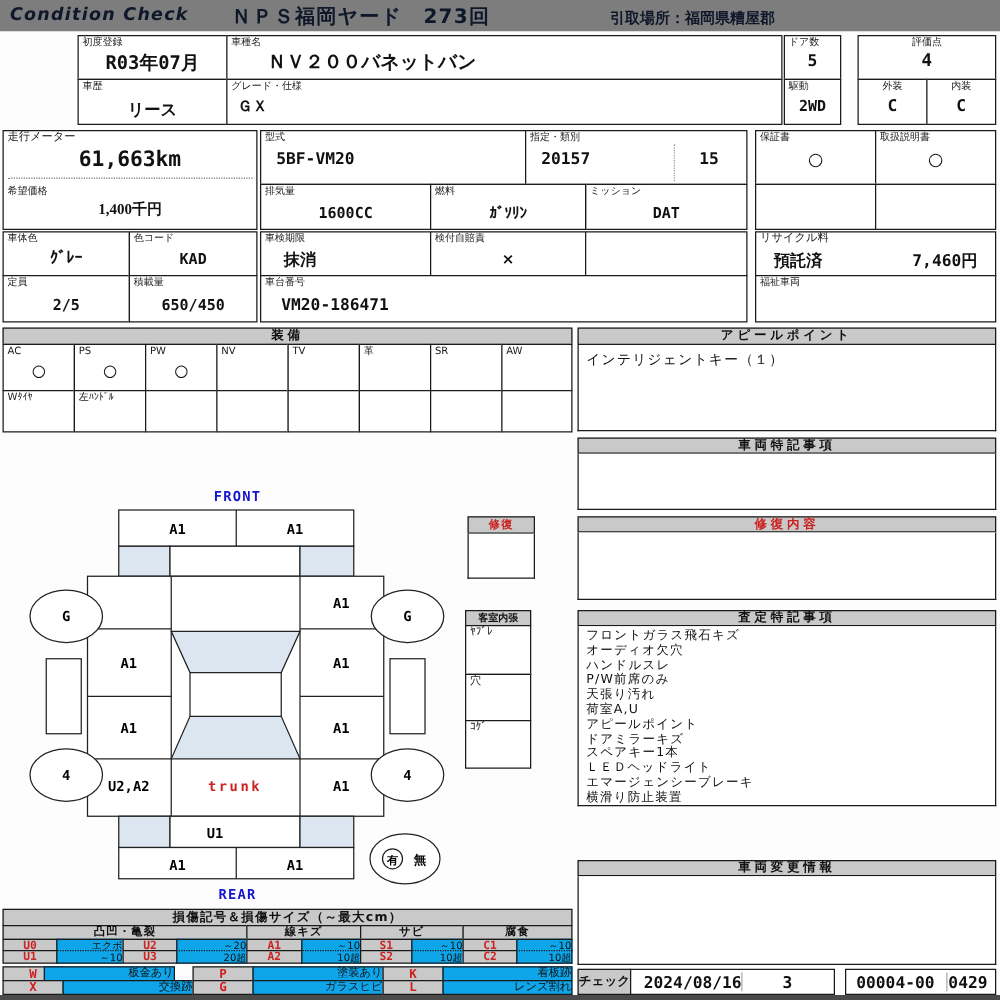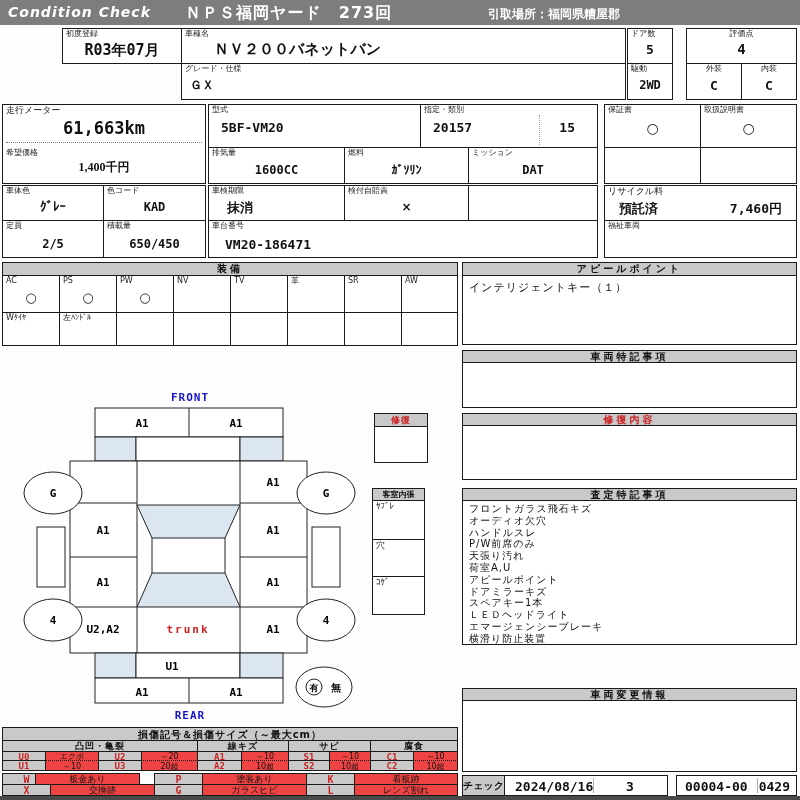--- a/index.html
+++ b/index.html
@@ -8,42 +8,46 @@
   .abs{position:absolute}
   .cell{position:absolute;border:1px solid #1a1a1a;background:#fff;box-sizing:border-box}
   .lbl{position:absolute;top:1px;left:3px;font-size:8px;color:#1a1a1a;white-space:nowrap;line-height:1.1}
   .val{position:absolute;left:0;right:0;text-align:center;font-weight:bold;white-space:nowrap;
        font-family:"DejaVu Sans Mono","Liberation Mono",monospace}
   .jval{position:absolute;left:0;right:0;text-align:center;font-weight:bold;white-space:nowrap}
   .hdr{position:absolute;background:#c9c9c9;border:1px solid #1a1a1a;box-sizing:border-box;
        text-align:center;font-weight:bold;font-size:10px;line-height:12px;letter-spacing:3px;white-space:nowrap}
   .pbody{position:absolute;background:#fff;border:1px solid #1a1a1a;border-top:none;box-sizing:border-box}
   .red{color:#c22}
-  .topbar{position:absolute;left:0;top:0;width:800px;height:25px;background:#7d7d7d;color:#ffffff}
+  .topbar{position:absolute;left:0;top:0;width:800px;height:25px;background:#7d7d7d;color:#0f172a}
   .codecell{position:absolute;background:#c9c9c9;border:1px solid #1a1a1a;box-sizing:border-box;
             color:#c22;font-weight:bold;text-align:center;font-family:"DejaVu Sans Mono","Liberation Mono",monospace}
-  .desccell{position:absolute;background:#ef4444;border:1px solid #1a1a1a;box-sizing:border-box;
-            text-align:center;white-space:nowrap}
+  .desccell{position:absolute;background:#0ea5e9;border:1px solid #1a1a1a;box-sizing:border-box;
+            text-align:right;white-space:nowrap}
   svg text{font-family:"DejaVu Sans Mono","Liberation Mono",monospace;font-weight:bold}
 </style>
 </head>
 <body>
 
 <div id="page">
 
   <div class="topbar">
     <span class="abs" style="left:8px;top:4px;font-size:14px;font-weight:bold;font-style:italic;letter-spacing:1px">Condition Check</span>
     <span class="abs" style="left:185px;top:3px;font-size:16px;font-weight:bold;letter-spacing:1px">ＮＰＳ福岡ヤード　273回</span>
     <span class="abs" style="left:488px;top:6px;font-size:12px;font-weight:bold">引取場所：福岡県糟屋郡</span>
   </div>
 
   <div class="cell" style="left:62px;top:28px;width:120px;height:36px">
     <span class="lbl"></span>
     <span class="lbl">初度登録</span>
     <div class="jval" style="top:12px;font-size:15px;font-family:'DejaVu Sans Mono','Liberation Mono',monospace">R03年07月</div>
+  </div>
+  <div class="cell" style="left:62px;top:63px;width:120px;height:37px">
+    <span class="lbl">車歴</span>
+    <div class="jval" style="top:15px;font-size:13px">リース</div>
   </div>
   <div class="cell" style="left:181px;top:28px;width:445px;height:36px">
     <span class="lbl">車種名</span>
     <div class="jval" style="top:11px;text-align:left;padding-left:32px;font-size:15px">ＮＶ２００バネットバン</div>
   </div>
   <div class="cell" style="left:181px;top:63px;width:445px;height:37px">
     <span class="lbl">グレード・仕様</span>
     <div class="jval" style="top:13px;text-align:left;padding-left:8px;font-size:12px">ＧＸ</div>
   </div>
   <div class="cell" style="left:627px;top:28px;width:46px;height:36px">

